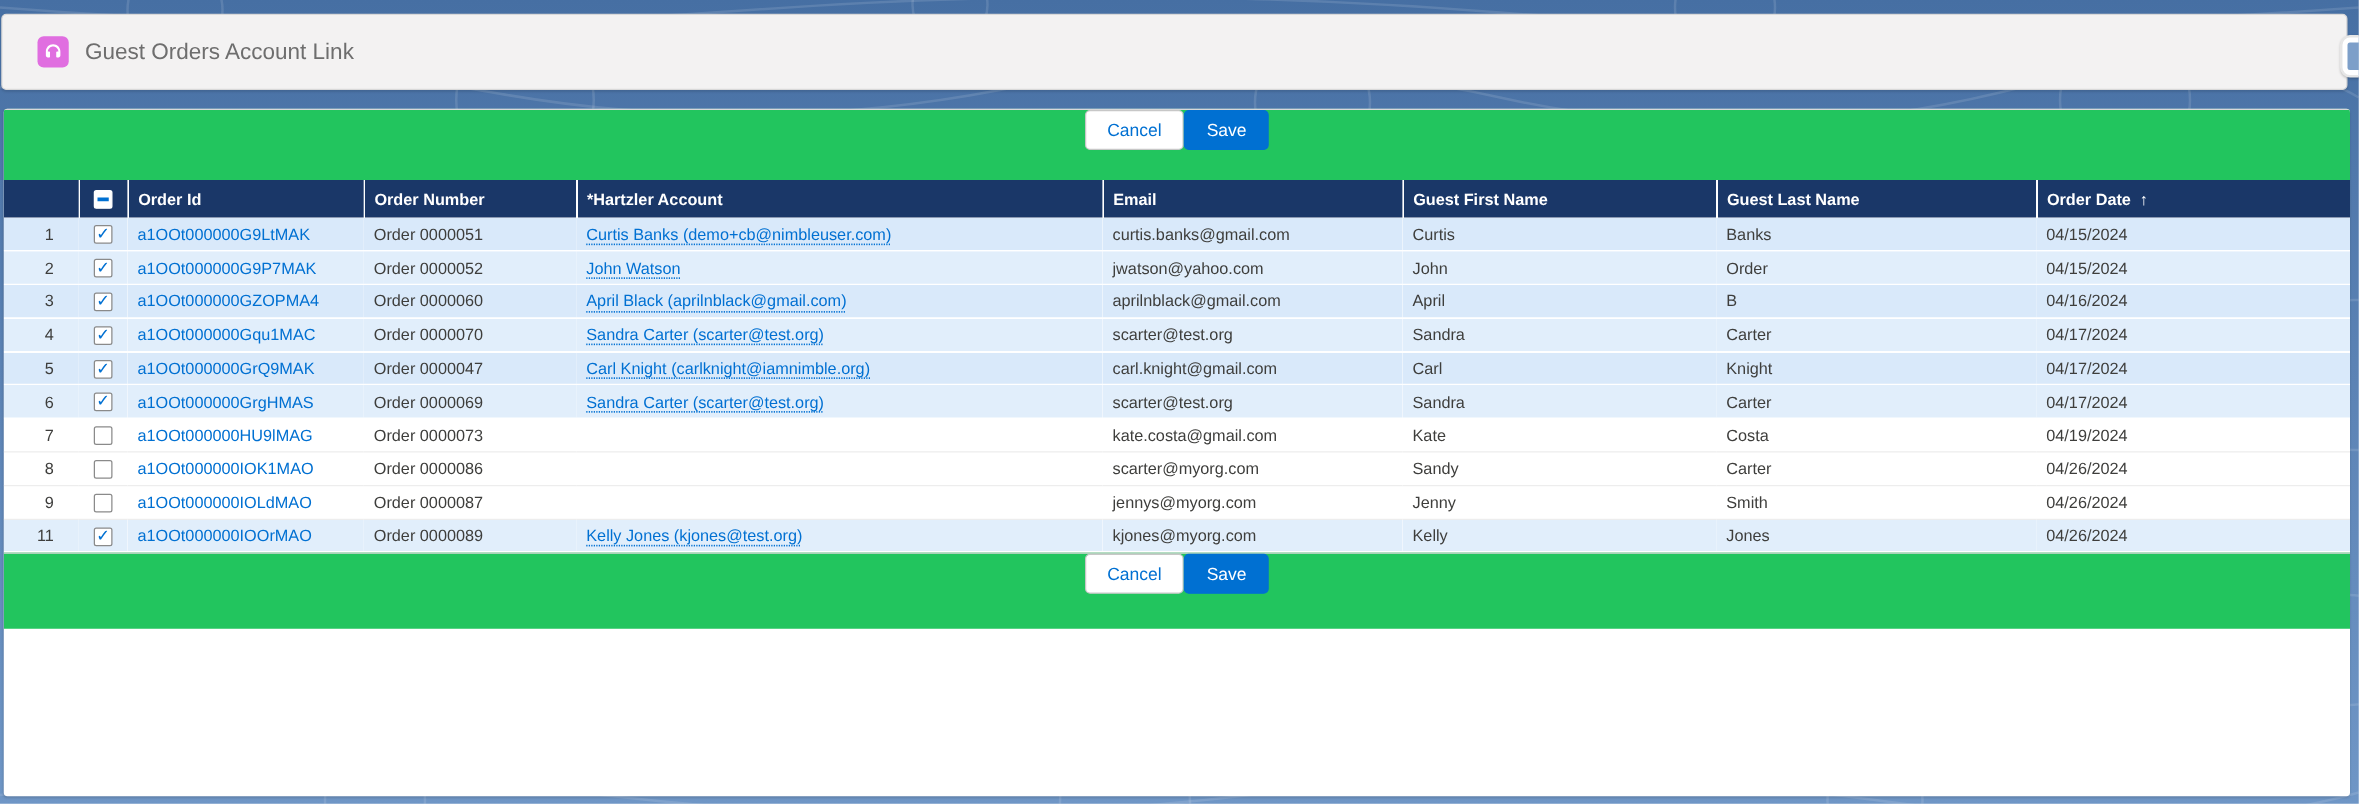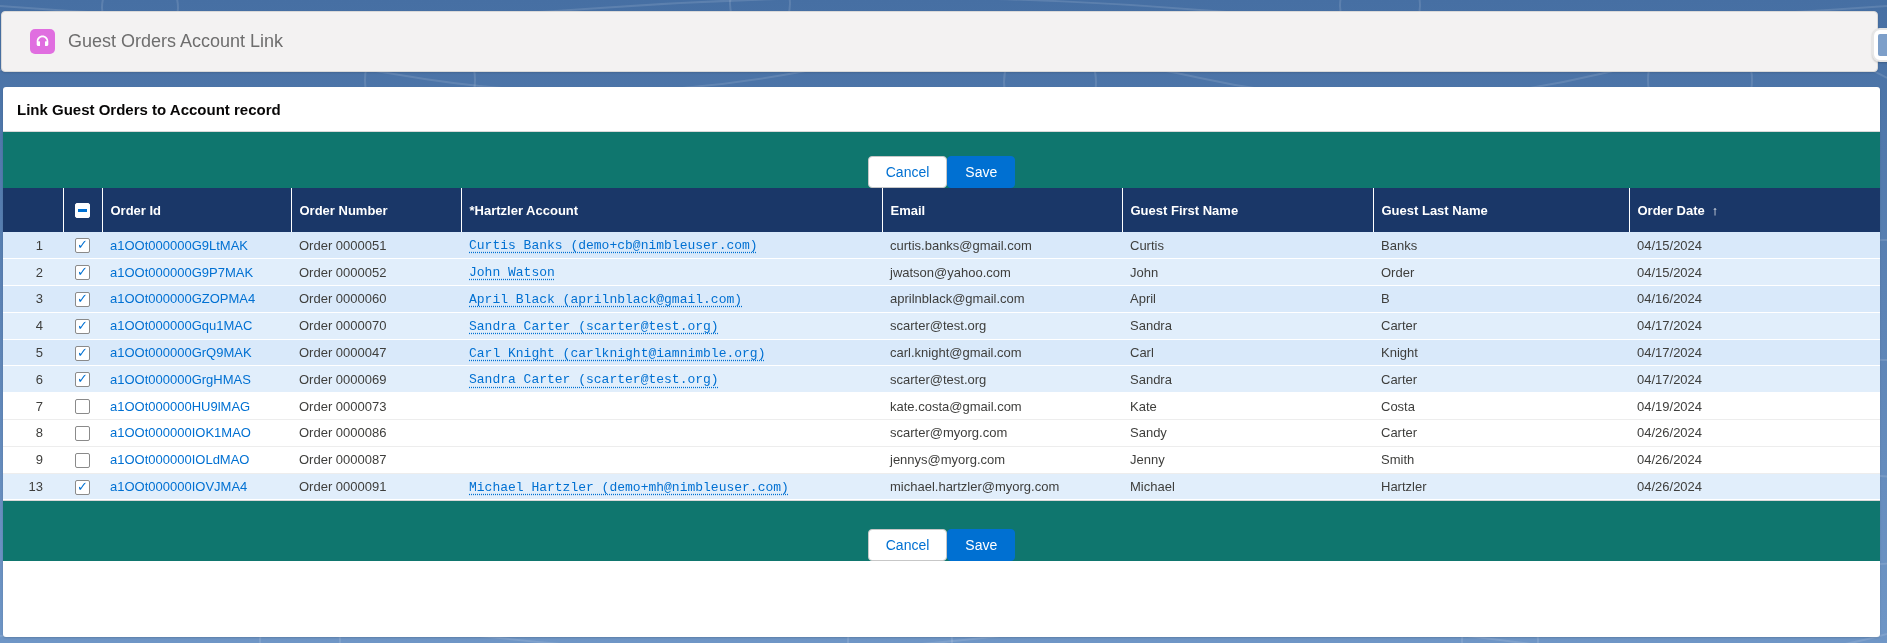--- a/index.html
+++ b/index.html
@@ -41,53 +41,53 @@
     position:absolute;left:3px;top:87px;width:1877px;height:550px;
     background:#fff;border-radius:3px;overflow:hidden;
     display:flex;flex-direction:column;
     box-shadow:0 1px 2px rgba(0,0,0,.15);
   }
   .panel-heading{
     height:44px;display:flex;align-items:center;padding-left:14px;
     font-size:15px;font-weight:bold;color:#080707;
   }
   .btn-bar{
-    background:#0f766e;border-top:1px solid #d8d8d8;
-    display:flex;align-items:flex-end;justify-content:center;gap:0;
+    background:#22c55e;border-top:1px solid #d8d8d8;
+    display:flex;align-items:flex-start;justify-content:center;gap:0;
   }
   .btn-bar.top{height:57px;}
   .btn-bar.bottom{height:61px;}
   .btn{
     height:32px;border-radius:4px;font-size:14px;line-height:30px;
     padding:0 17px;cursor:pointer;font-family:inherit;
   }
   .btn.cancel{background:#fff;border:1px solid #c7c7c7;color:var(--accent);}
   .btn.save{background:var(--accent);border:1px solid var(--accent);color:#fff;}
   
   table{border-collapse:collapse;table-layout:fixed;width:1877px;font-size:13px;}
   thead th{
-    background:var(--navy);color:#fff;height:44px;font-weight:bold;
+    background:var(--navy);color:#fff;height:30px;font-weight:bold;
     text-align:left;padding:0 0 0 8px;border-left:1px solid rgba(255,255,255,.45);
     white-space:nowrap;overflow:hidden;cursor:pointer;
   }
   thead th:first-child{border-left:none;}
   th.c-cb,td.c-cb{text-align:center;padding:0;}
   .sort-arrow{margin-left:7px;font-weight:normal;}
   tbody tr{height:26.8px;}
   tbody td{
     padding:0 6px 0 8px;color:#3e3e3c;white-space:nowrap;overflow:hidden;
     vertical-align:middle;
   }
   tbody tr.checked{background:var(--row-sel);}
   tbody tr.checked:nth-child(even){background:#e1eefb;}
   tbody tr.checked td{border-bottom:1px solid #ffffff;}
   tbody tr.unchecked td{border-bottom:1px solid #ededed;}
   td.c-num{text-align:right;padding-right:20px;color:#3e3e3c;}
   a.lnk{color:var(--accent);text-decoration:none;cursor:pointer;}
-  a.sa-lnk{text-decoration:underline dotted;text-underline-offset:3px;font-family:Liberation Mono, monospace;}
+  a.sa-lnk{text-decoration:underline dotted;text-underline-offset:3px;}
   
   .cb{
     display:inline-block;width:15px;height:15px;background:#fff;
     border:1px solid #8a8a8a;border-radius:2px;position:relative;
     vertical-align:middle;cursor:pointer;
   }
   .cb.is-checked::after{
     content:"\2713";position:absolute;left:1px;top:-2px;
     color:var(--accent);font-size:13px;font-weight:bold;
   }
@@ -127,21 +127,20 @@
   </span>
   <span class="window-title">Guest Orders Account Link</span>
 </div>
 
 <div class="edge-fab">
   <div class="inner"></div>
 </div>
 
 <div class="main-card">
 
-  <div class="panel-heading">Link Guest Orders to Account record</div>
 
   <div class="btn-bar top">
     <button class="btn cancel">Cancel</button>
     <button class="btn save">Save</button>
   </div>
 
   <table>
     <colgroup>
       <col style="width:60px">
         <col style="width:39px">
@@ -282,30 +281,30 @@
     </td>
     <td><a class="lnk">a1OOt000000IOLdMAO</a></td>
     <td>Order 0000087</td>
     <td></td>
     <td>jennys@myorg.com</td>
     <td>Jenny</td>
     <td>Smith</td>
     <td>04/26/2024</td>
   </tr>
         <tr class="checked">
-    <td class="c-num">13</td>
-    <td class="c-cb">
-      <span class="cb is-checked"></span>
-    </td>
-    <td><a class="lnk">a1OOt000000IOVJMA4</a></td>
-    <td>Order 0000091</td>
-    <td><a class="lnk sa-lnk">Michael Hartzler (demo+mh@nimbleuser.com)</a></td>
-    <td>michael.hartzler@myorg.com</td>
-    <td>Michael</td>
-    <td>Hartzler</td>
+    <td class="c-num">11</td>
+    <td class="c-cb">
+      <span class="cb is-checked"></span>
+    </td>
+    <td><a class="lnk">a1OOt000000IOOrMAO</a></td>
+    <td>Order 0000089</td>
+    <td><a class="lnk sa-lnk">Kelly Jones (kjones@test.org)</a></td>
+    <td>kjones@myorg.com</td>
+    <td>Kelly</td>
+    <td>Jones</td>
     <td>04/26/2024</td>
   </tr>
       </tbody>
   </table>
 
   <div class="btn-bar bottom">
     <button class="btn cancel">Cancel</button>
     <button class="btn save">Save</button>
   </div>
 

